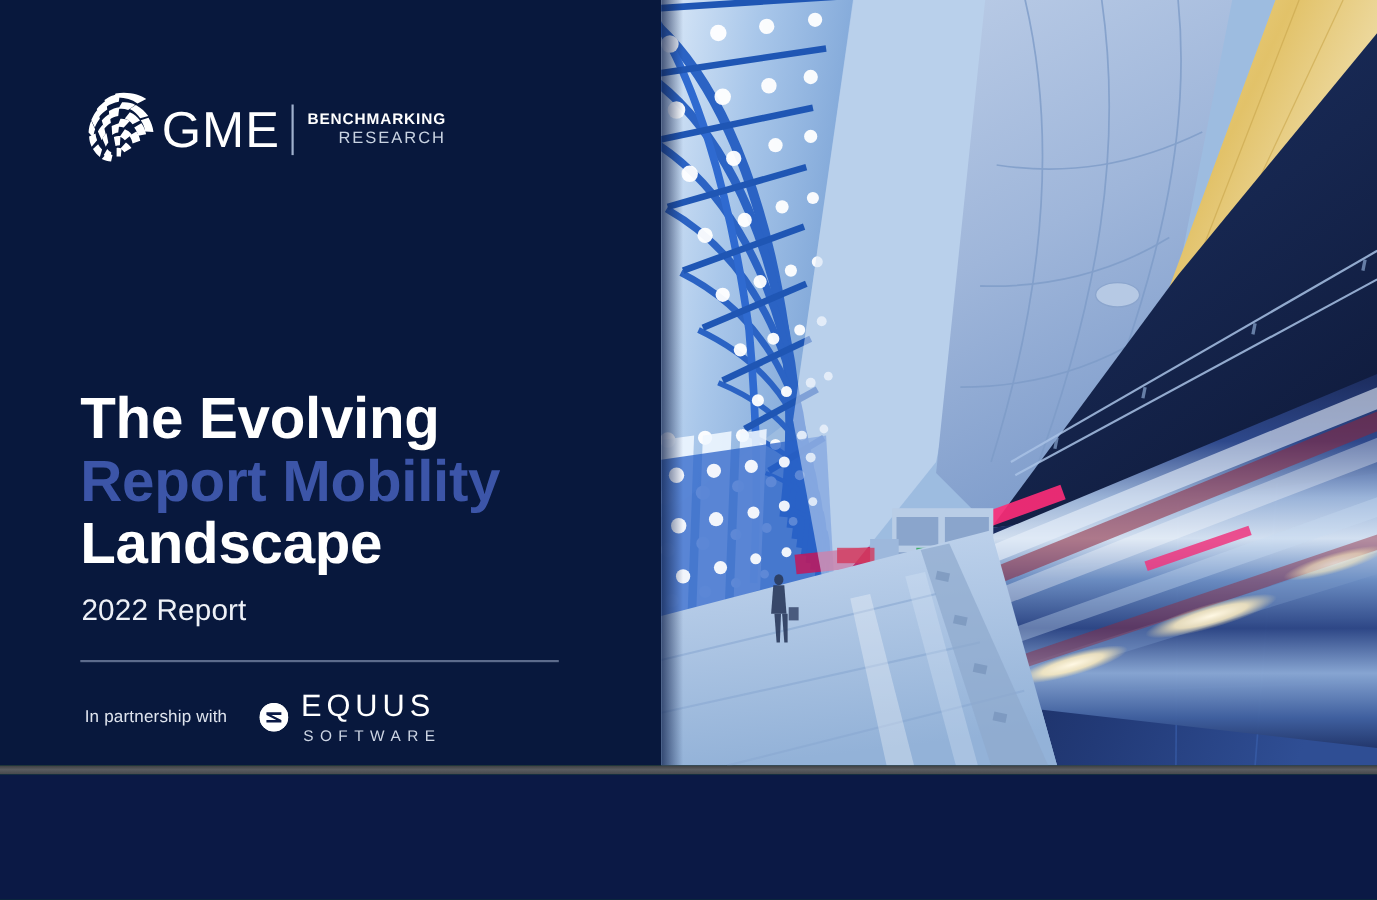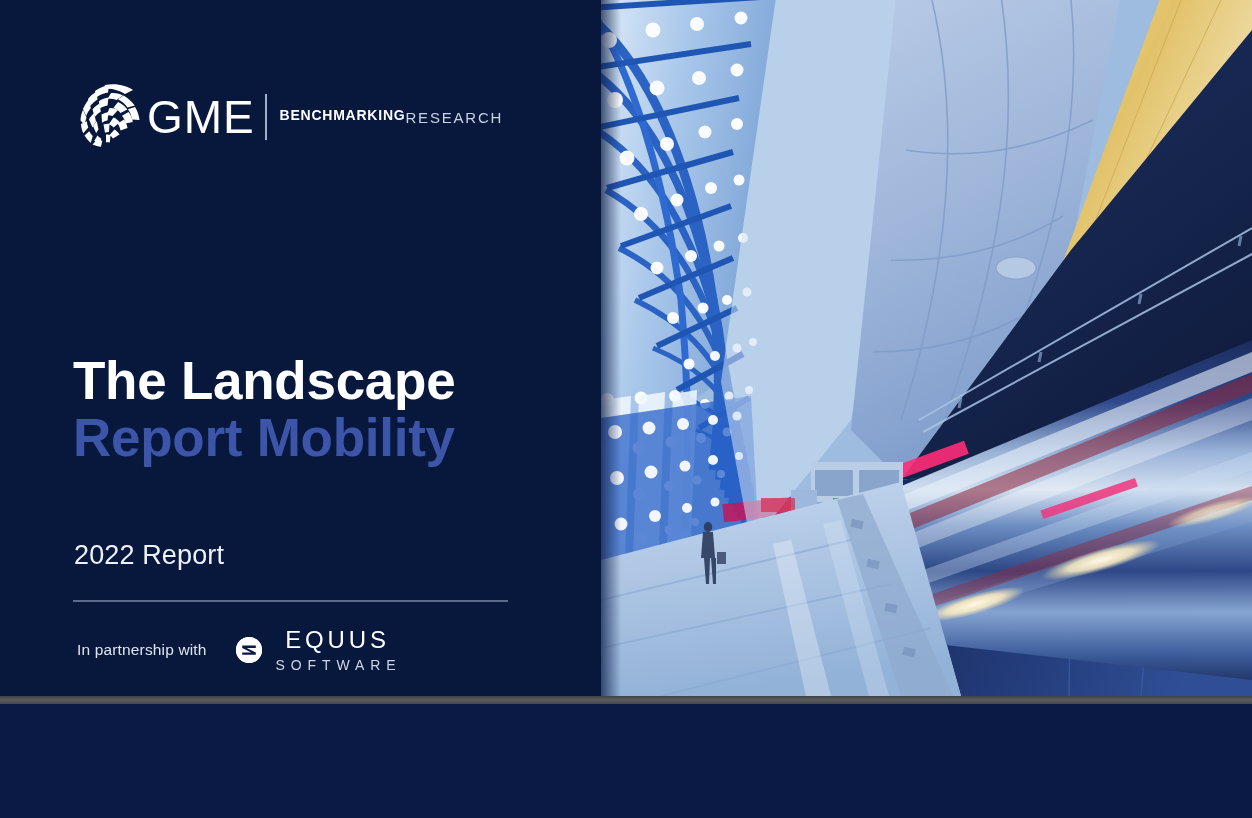--- a/index.html
+++ b/index.html
@@ -26,21 +26,21 @@
   
   .gme-logo { position:absolute; display:flex; align-items:center; }
   .gme-logo.top { left:75px; top:82px; }
   .gme-globe { position:relative; flex:0 0 auto; }
   .gme-wordmark { display:flex; align-items:center; }
   .gme-letters {
     color:#fff; font-weight:400; letter-spacing:.02em;
     font-family:"Liberation Sans", sans-serif; line-height:1;
   }
   .gme-divider { background:#9fb0cd; }
-  .gme-sub { display:flex; line-height:1.05; }
+  .gme-sub { display:flex; flex-direction:column; line-height:1.05; }
   .gme-sub .l1 { color:#ffffff; font-weight:700; letter-spacing:.055em; }
   .gme-sub .l2 { color:#c9d3e2; font-weight:400; letter-spacing:.12em;text-align:right; }
 
   
   .top .gme-letters { font-size:46px; }
   .top .gme-divider { width:2px; height:46px; margin:0 13px 0 10px; }
   .top .gme-sub .l1 { font-size:14px; }
   .top .gme-sub .l2 { font-size:15px; margin-top:2px; }
 
   
@@ -81,21 +81,21 @@
   .equus-text { display:flex; flex-direction:column; }
   .equus-text .eq {
     color:#ffffff; font-weight:400; font-family:"Liberation Sans", sans-serif;
     letter-spacing:.16em; line-height:1;
   }
   .equus-text .sw {
     color:#cdd5e4; font-weight:400; letter-spacing:.42em; line-height:1;
   }
 
   .equus.lg .equus-mark { width:26px; height:26px; margin-right:12px; }
-  .equus.lg .equus-text .eq { font-size:24px;text-align:center; }
+  .equus.lg .equus-text .eq { font-size:28px; }
   .equus.lg .equus-text .sw { font-size:14px; margin-top:6px; margin-left:2px; }
 
   
   .hero-photo {
     position:absolute; left:601px; top:0; width:651px; height:696px;
     overflow:hidden; background:#0a1a46;
   }
   .hero-photo svg { display:block; width:651px; height:696px; }
 
   
@@ -155,22 +155,23 @@
           <span class="gme-letters">GME</span>
           <span class="gme-divider"></span>
           <span class="gme-sub">
             <span class="l1">BENCHMARKING</span>
             <span class="l2">RESEARCH</span>
           </span>
         </span>
       </div>
 
       <h1 class="headline">
-        <span class="w">The Landscape</span>
+        <span class="w">The Evolving</span>
         <span class="b">Report Mobility</span>
+        <span class="w">Landscape</span>
       </h1>
 
       <div class="report-year">2022 Report</div>
 
       <div class="rule"></div>
 
       <div class="partner-row">
         <span class="partner-label">In partnership with</span>
         <span class="equus lg">
           <span class="equus-mark">

